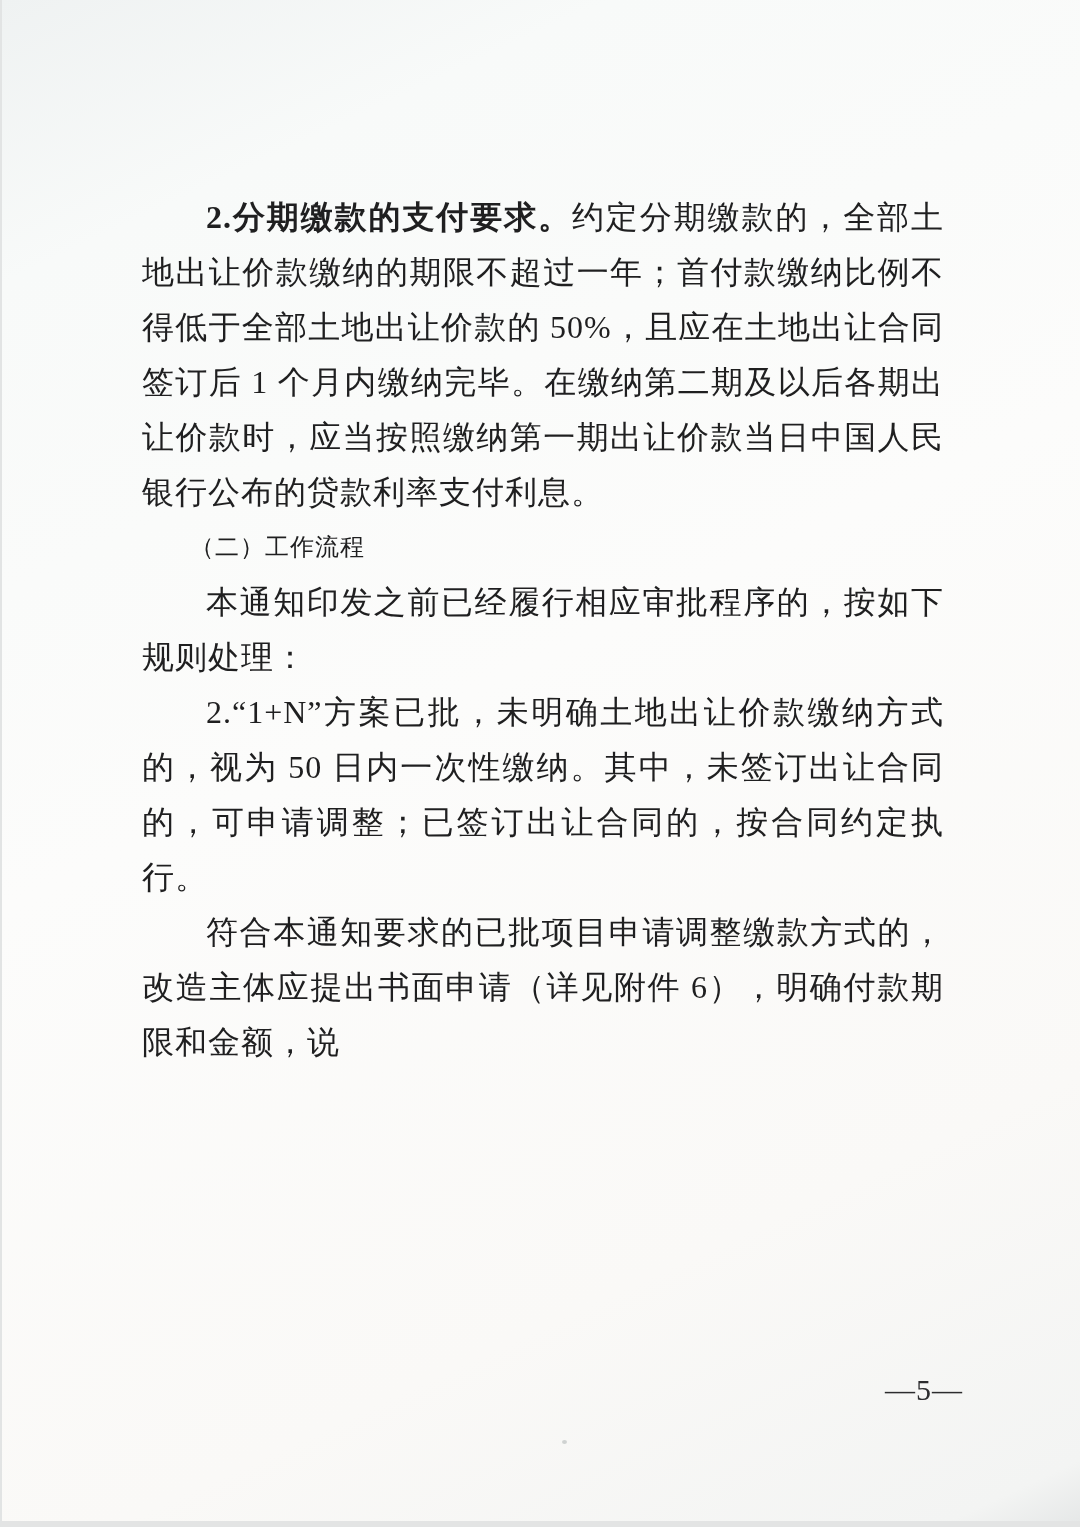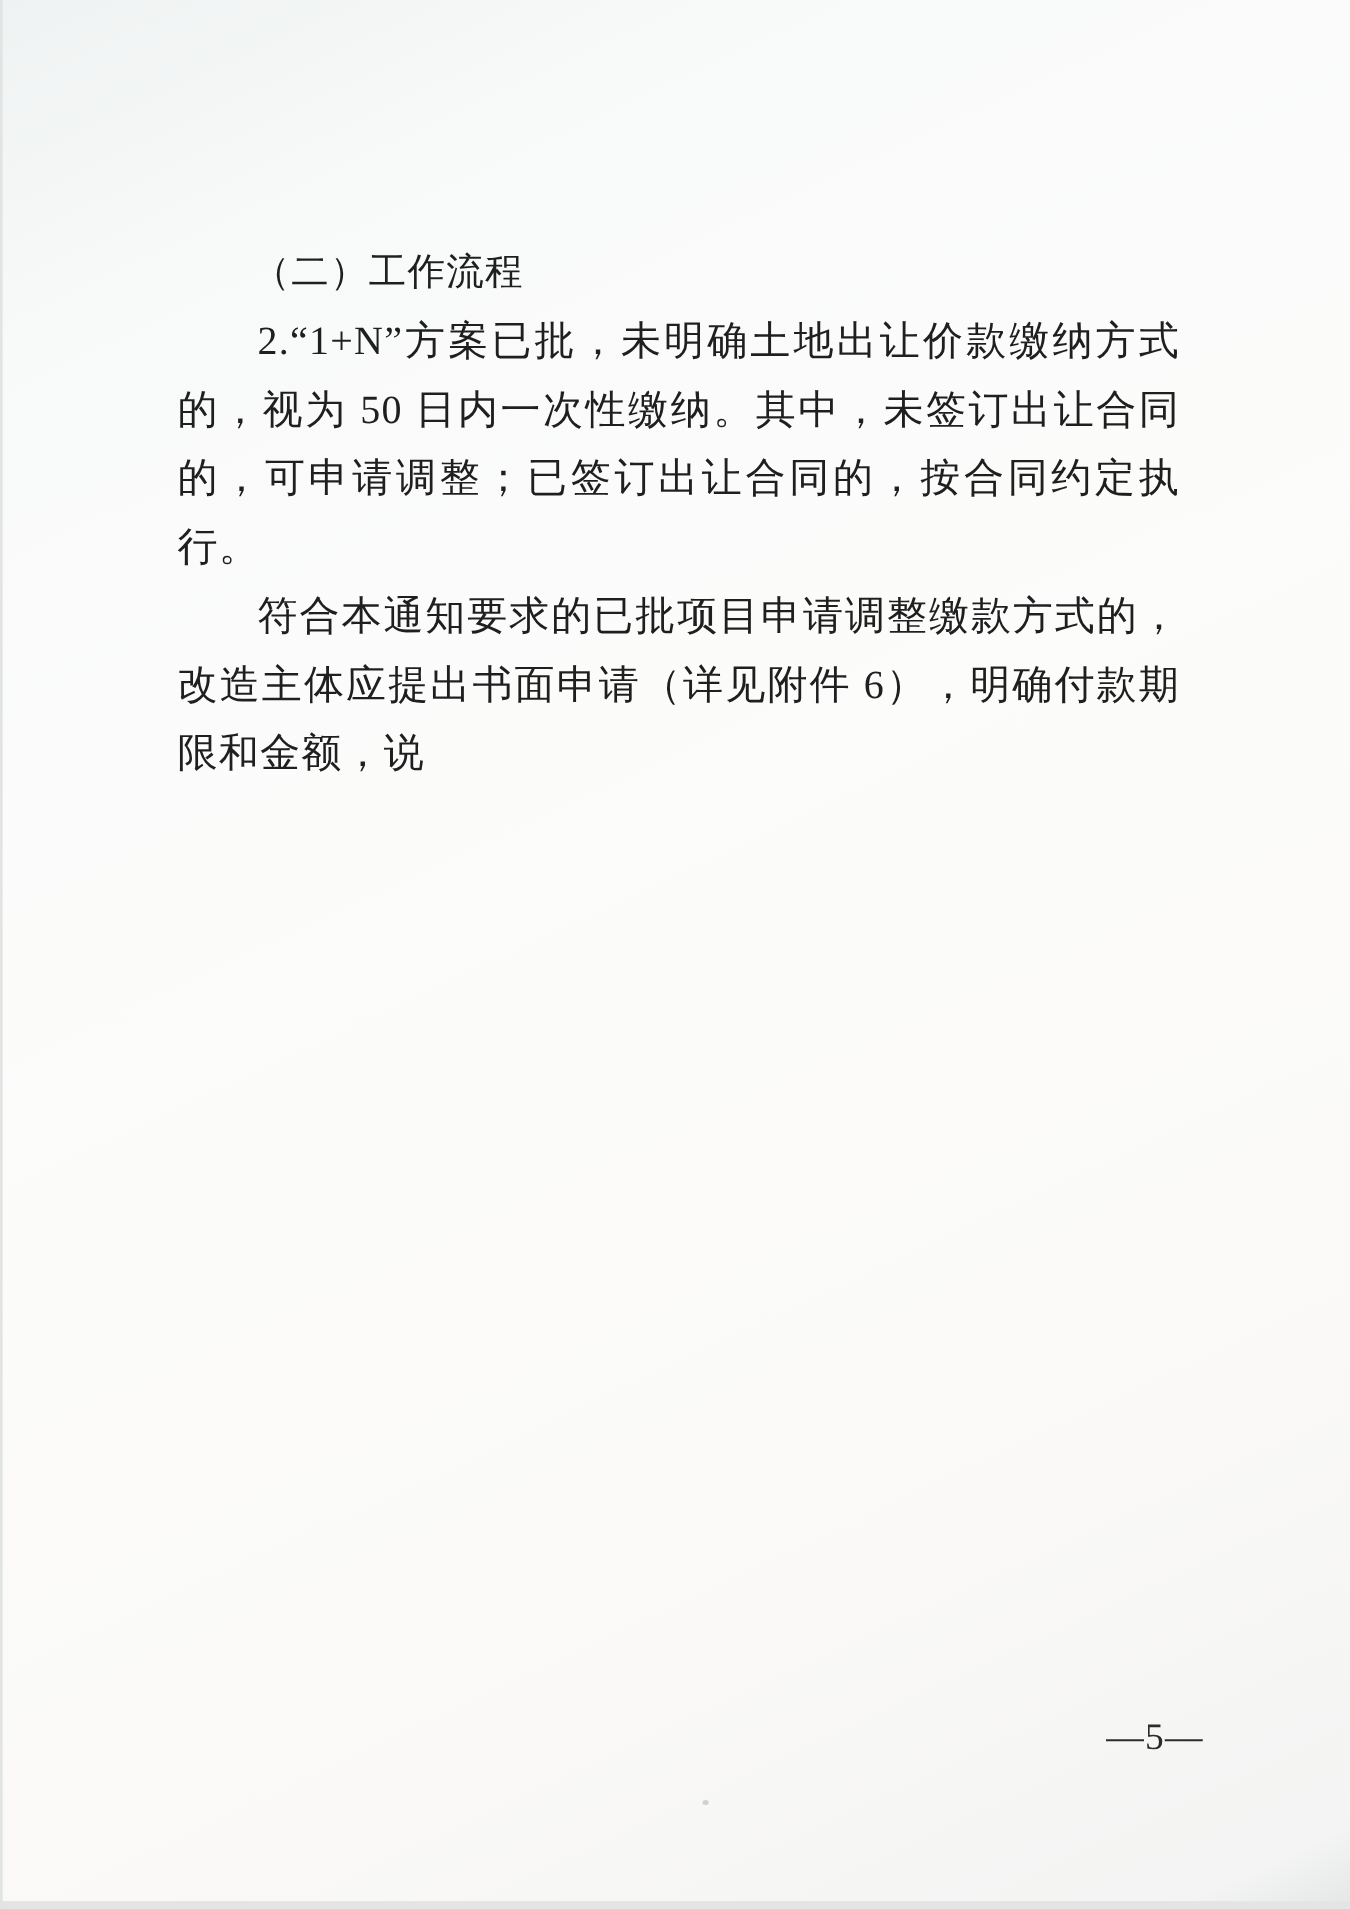--- a/index.html
+++ b/index.html
@@ -32,21 +32,21 @@
     line-height: 55px;
     text-align: justify;
     letter-spacing: 1px;
   }
   .para {
     text-indent: 2em;
     margin: 0;
   }
   .para.heading {
     
-    font-size: 30px;
+    font-size: 24px;
   }
   .bold-lead {
     font-weight: bold;
   }
   .page-number {
     position: absolute;
     left: 862px;
     top: 1362px;
     width: 120px;
     text-align: center;
@@ -63,19 +63,21 @@
     height: 4px;
     border-radius: 50%;
     background: #cfd2d1;
   }
 </style>
 </head>
 <body>
 
 <div class="page">
   <div class="content" id="paragraphs">
+      <p class="para"><span class="bold-lead">2.分期缴款的支付要求。</span>约定分期缴款的，全部土地出让价款缴纳的期限不超过一年；首付款缴纳比例不得低于全部土地出让价款的 50%，且应在土地出让合同签订后 1 个月内缴纳完毕。在缴纳第二期及以后各期出让价款时，应当按照缴纳第一期出让价款当日中国人民银行公布的贷款利率支付利息。</p>
       <p class="para heading">（二）工作流程</p>
+      <p class="para">本通知印发之前已经履行相应审批程序的，按如下规则处理：</p>
       <p class="para">2.“1+N”方案已批，未明确土地出让价款缴纳方式的，视为 50 日内一次性缴纳。其中，未签订出让合同的，可申请调整；已签订出让合同的，按合同约定执行。</p>
       <p class="para">符合本通知要求的已批项目申请调整缴款方式的，改造主体应提出书面申请（详见附件 6），明确付款期限和金额，说</p>
     </div>
   <div class="page-number">—5—</div>
   <div class="scan-speck"></div>
 </div>
 
 </body></html>

